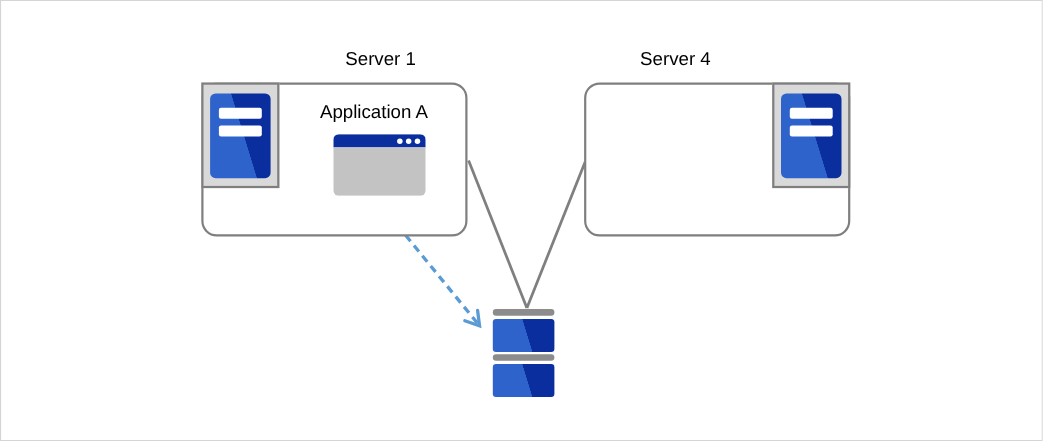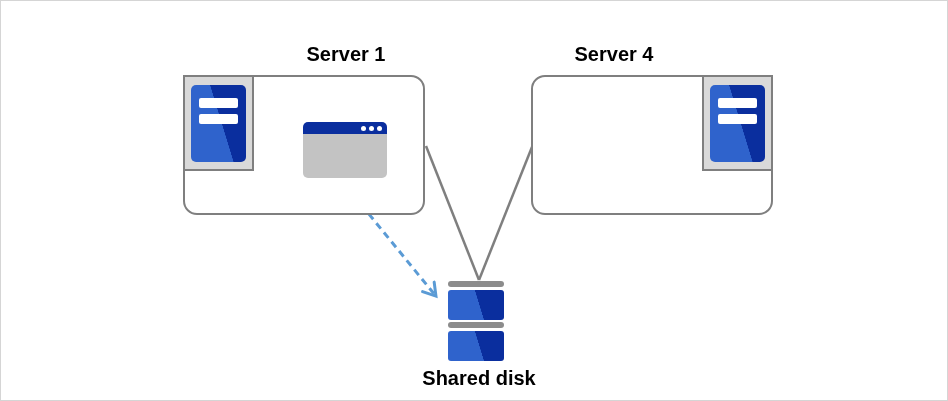--- a/index.html
+++ b/index.html
@@ -23,25 +23,24 @@
     width: 948px;
     height: 401px;
     background: #ffffff;
     box-shadow: inset 0 0 0 1px var(--canvas-border);
     overflow: hidden;
   }
 
   .node-label {
     position: absolute;
     transform: translateX(-50%);
-    font-size: 20px;
+    font-size: 17px;
     color: var(--text-black);
     white-space: nowrap;
     line-height: 20px;
-    font-weight: bold;
   }
 
   .server-box {
     position: absolute;
     width: 242px;
     height: 140px;
     background: #ffffff;
     border: 2.5px solid var(--border-gray);
     border-radius: 14px;
   }
@@ -161,20 +160,21 @@
   <div class="node-label" style="left:346px; top:44px;">Server 1</div>
   <div class="node-label" style="left:614px; top:44px;">Server 4</div>
 
   <div class="server-box" id="server1-box"></div>
   <div class="tower-frame" id="server1-frame">
     <div class="tower">
       <div class="slot s1"></div>
       <div class="slot s2"></div>
     </div>
   </div>
+  <div class="node-label" style="left:340px; top:92px;">Application A</div>
   <div class="app-window">
     <div class="app-titlebar">
       <div class="dot"></div>
       <div class="dot"></div>
       <div class="dot"></div>
     </div>
     <div class="app-body"></div>
   </div>
 
   <div class="server-box" id="server2-box"></div>
@@ -184,15 +184,14 @@
       <div class="slot s2"></div>
     </div>
   </div>
 
   <div class="disk">
     <div class="cap"></div>
     <div class="platter"></div>
     <div class="cap"></div>
     <div class="platter last"></div>
   </div>
-  <div class="node-label" style="left:479px; top:368px;">Shared disk</div>
 
 </div>
 
 </body></html>

